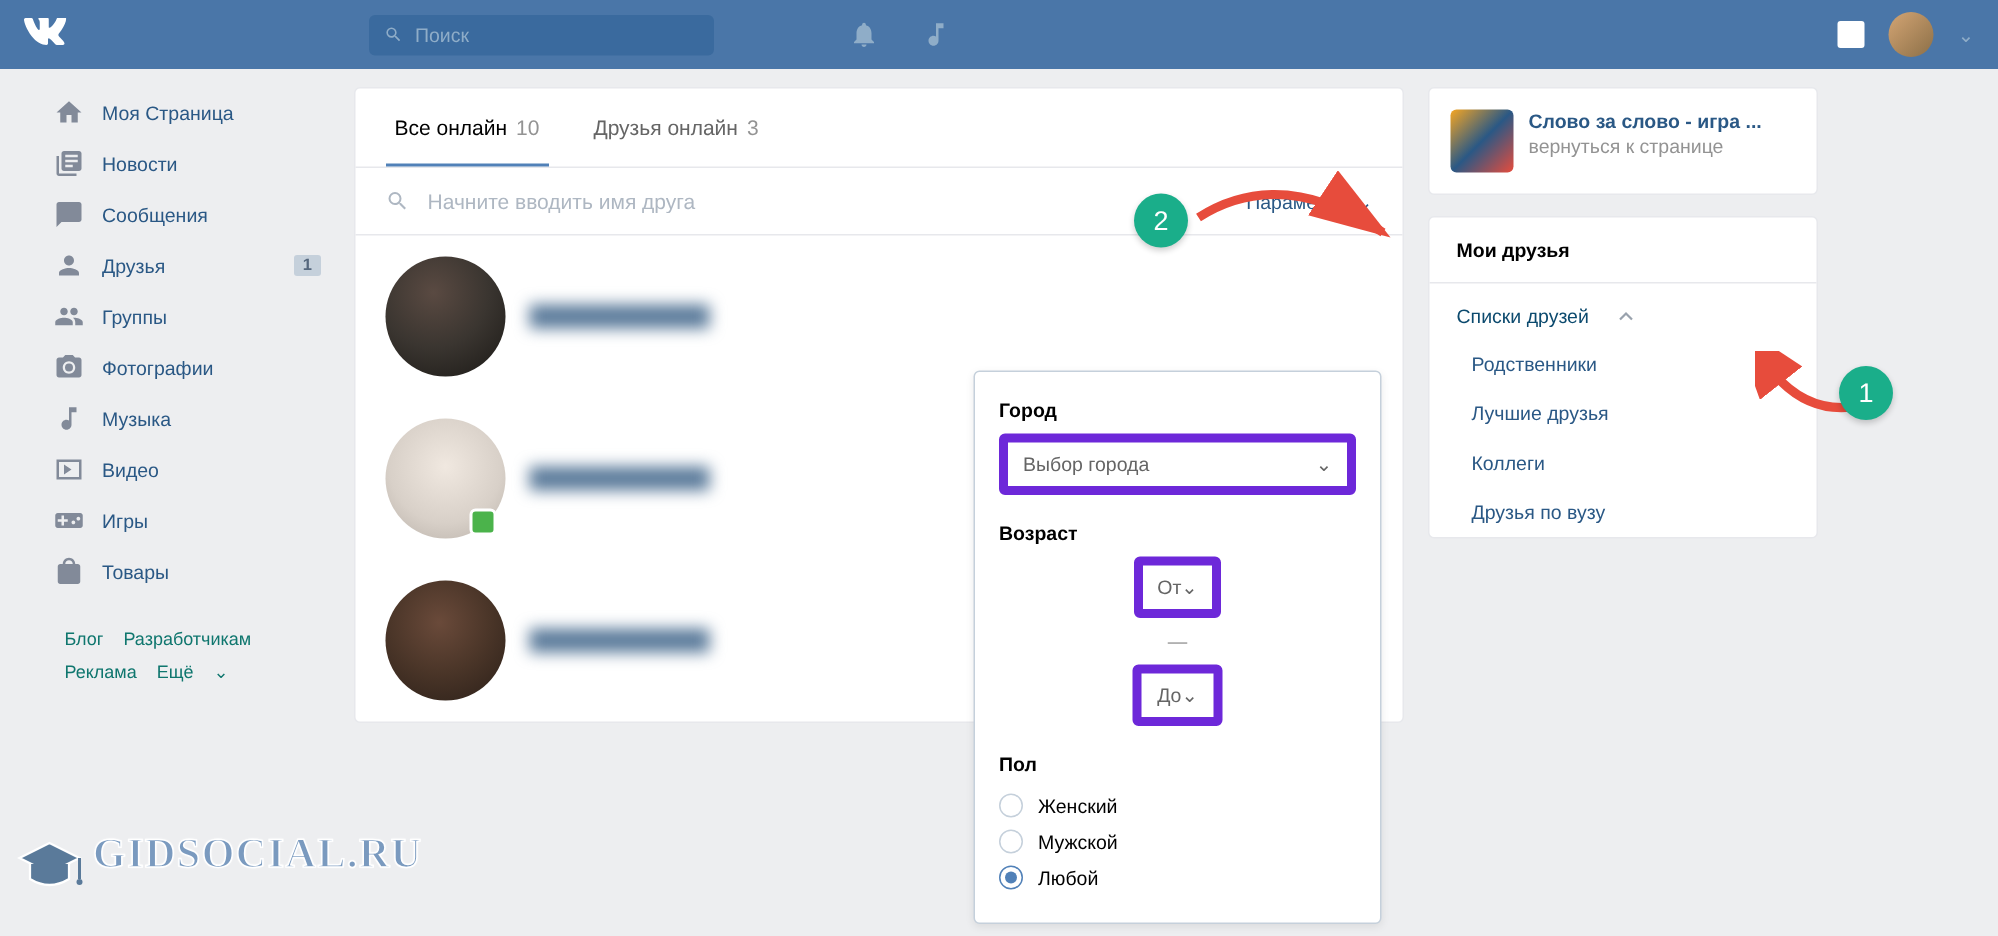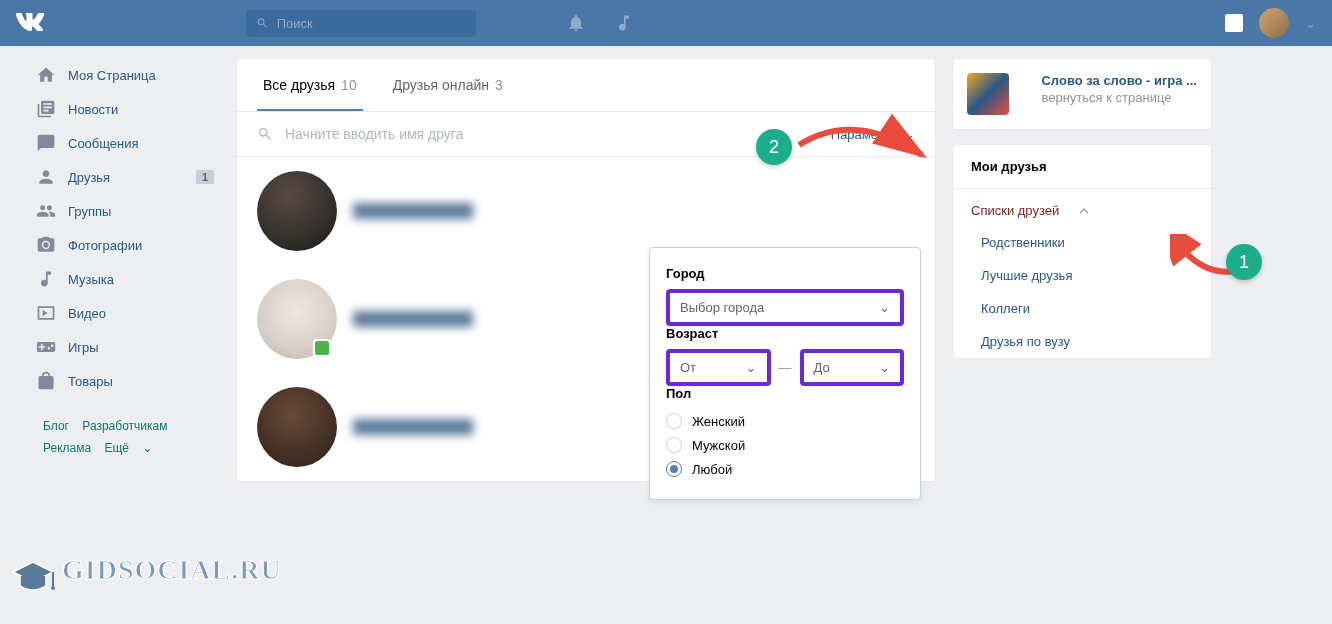--- a/index.html
+++ b/index.html
@@ -48,39 +48,39 @@
 .friend-ava { width: 80px; height: 80px; border-radius: 50%; background: #ccc; position: relative; margin-right: 16px; flex-shrink:0; }
 .friend-ava.f1 { background: radial-gradient(circle at 40% 30%, #5a4a42 0%, #3a3530 50%, #1a1815 100%); }
 .friend-ava.f2 { background: radial-gradient(circle at 50% 40%, #f0e8e0 0%, #d8d0c8 60%, #b8b0a8 100%); }
 .friend-ava.f3 { background: radial-gradient(circle at 45% 35%, #6a4a3a 0%, #4a3528 50%, #2a1f18 100%); }
 .online-badge { position:absolute; bottom:2px; right:6px; width:18px; height:18px; background:#4bb34b; border:2px solid #fff; border-radius:4px; }
 .friend-name { filter: blur(5px); background: #5a7a9a; color: transparent; width: 120px; height: 16px; display:inline-block; }
 
 
 .params-panel { position: absolute; top: 188px; right: 14px; width: 272px; background: #fff; border: 1px solid #c5d0db; border-radius: 4px; box-shadow: 0 2px 6px rgba(0,0,0,0.08); padding: 18px 16px; z-index: 20; }
 .params-panel label { display: block; color: #000; font-size: 13px; font-weight: bold; margin-bottom: 8px; }
-.params-panel .select, .params-panel .sel-sm { border: 4px solid #6d28d9; border-radius: 4px; padding: 7px 10px; display: flex; justify-content: space-between; align-items: center; color: #656565; cursor: pointer; background:#fff; }
-.age-row { display: flex; align-items: center; gap: 8px; }
+.params-panel .select, .params-panel .sel-sm { border: 6px solid #6d28d9; border-radius: 4px; padding: 7px 10px; display: flex; justify-content: space-between; align-items: center; color: #656565; cursor: pointer; background:#fff; }
+.age-row { display: flex; align-items: center; gap: 8px; flex-direction: column; }
 .sel-sm { flex: 1; }
 .dash { color: #939393; }
-.params-panel .group { }
+.params-panel .group { margin-bottom: 18px; }
 .radio-row { display: flex; align-items: center; padding: 4px 0; cursor: pointer; color: #000; }
 .radio { width: 16px; height: 16px; border: 1px solid #c5d0db; border-radius: 50%; margin-right: 10px; position: relative; }
 .radio.checked { border-color: #5181b8; }
 .radio.checked::after { content: ''; position: absolute; top: 3px; left: 3px; width: 8px; height: 8px; border-radius: 50%; background: #5181b8; }
 
 
 .rightcol { width: 260px; display: flex; flex-direction: column; gap: 14px; }
 .card { background: #fff; border: 1px solid #e7e8ec; border-radius: 4px; }
-.community { display: flex; padding: 14px; gap: 10px; justify-content: space-between; }
+.community { display: flex; padding: 14px; gap: 10px; }
 .community-ava { width: 42px; height: 42px; border-radius: 4px; background: linear-gradient(135deg,#f5a623 0%,#2a5885 50%,#e74c3c 100%); flex-shrink:0; }
 .community-title { color: #2a5885; font-weight: bold; font-size: 13px; white-space: nowrap; overflow: hidden; text-overflow: ellipsis; }
 .community-sub { color: #939393; font-size: 13px; margin-top: 2px; }
 .section-header { padding: 14px 18px; font-weight: bold; color: #000; font-size: 13px; }
-.list-section-title { padding: 14px 18px 8px; color: #7f1d1d; cursor:pointer; display:flex; align-items:center; gap:20px; }
+.list-section-title { padding: 14px 18px 8px; color: #0c4a6e; cursor:pointer; display:flex; align-items:center; gap:20px; }
 .list-item { padding: 9px 18px 9px 28px; color: #2a5885; cursor: pointer; font-size: 13px; }
 .divider { height: 1px; background: #e7e8ec; }
 
 
 .anno-badge { position: absolute; width: 36px; height: 36px; border-radius: 50%; background: #1aae8a; color: #fff; display: flex; align-items: center; justify-content: center; font-size: 18px; font-weight: 500; z-index: 30; box-shadow: 0 2px 4px rgba(0,0,0,0.2); }
 .arrow { position: absolute; z-index: 25; }
 .watermark { position: absolute; left: 8px; bottom: 20px; font-family: 'Comic Sans MS', cursive; font-size: 28px; color: #7a9abf; font-weight: bold; letter-spacing: 1px; z-index:30; display:flex; align-items:flex-start; gap:4px; -webkit-text-stroke: 1px #fff; text-shadow: 0 0 2px #fff; }
 .watermark-icon { width:50px; height:50px; }
 
 .chev { display:inline-block; }
@@ -183,21 +183,21 @@
       <span>Блог</span>
       <span>Разработчикам</span><br>
       <span>Реклама</span>
       <span><span>Ещё</span> ⌄</span>
     </div>
   </div>
 
   <div class="main">
     <div class="tabs">
       <div class="tab active">
-        <span>Все друзья</span>
+        <span>Все онлайн</span>
         <span class="count">10</span>
       </div>
       <div class="tab">
         <span>Друзья онлайн</span>
         <span class="count">3</span>
       </div>
     </div>
     <div class="search-row">
       <svg width="16" height="16" viewBox="0 0 24 24">
           <path d="M15.5 14h-.79l-.28-.27A6.471 6.471 0 0016 9.5 6.5 6.5 0 109.5 16c1.61 0 3.09-.59 4.23-1.57l.27.28v.79l5 4.99L20.49 19l-4.99-5zm-6 0C7.01 14 5 11.99 5 9.5S7.01 5 9.5 5 14 7.01 14 9.5 11.99 14 9.5 14z"></path>

